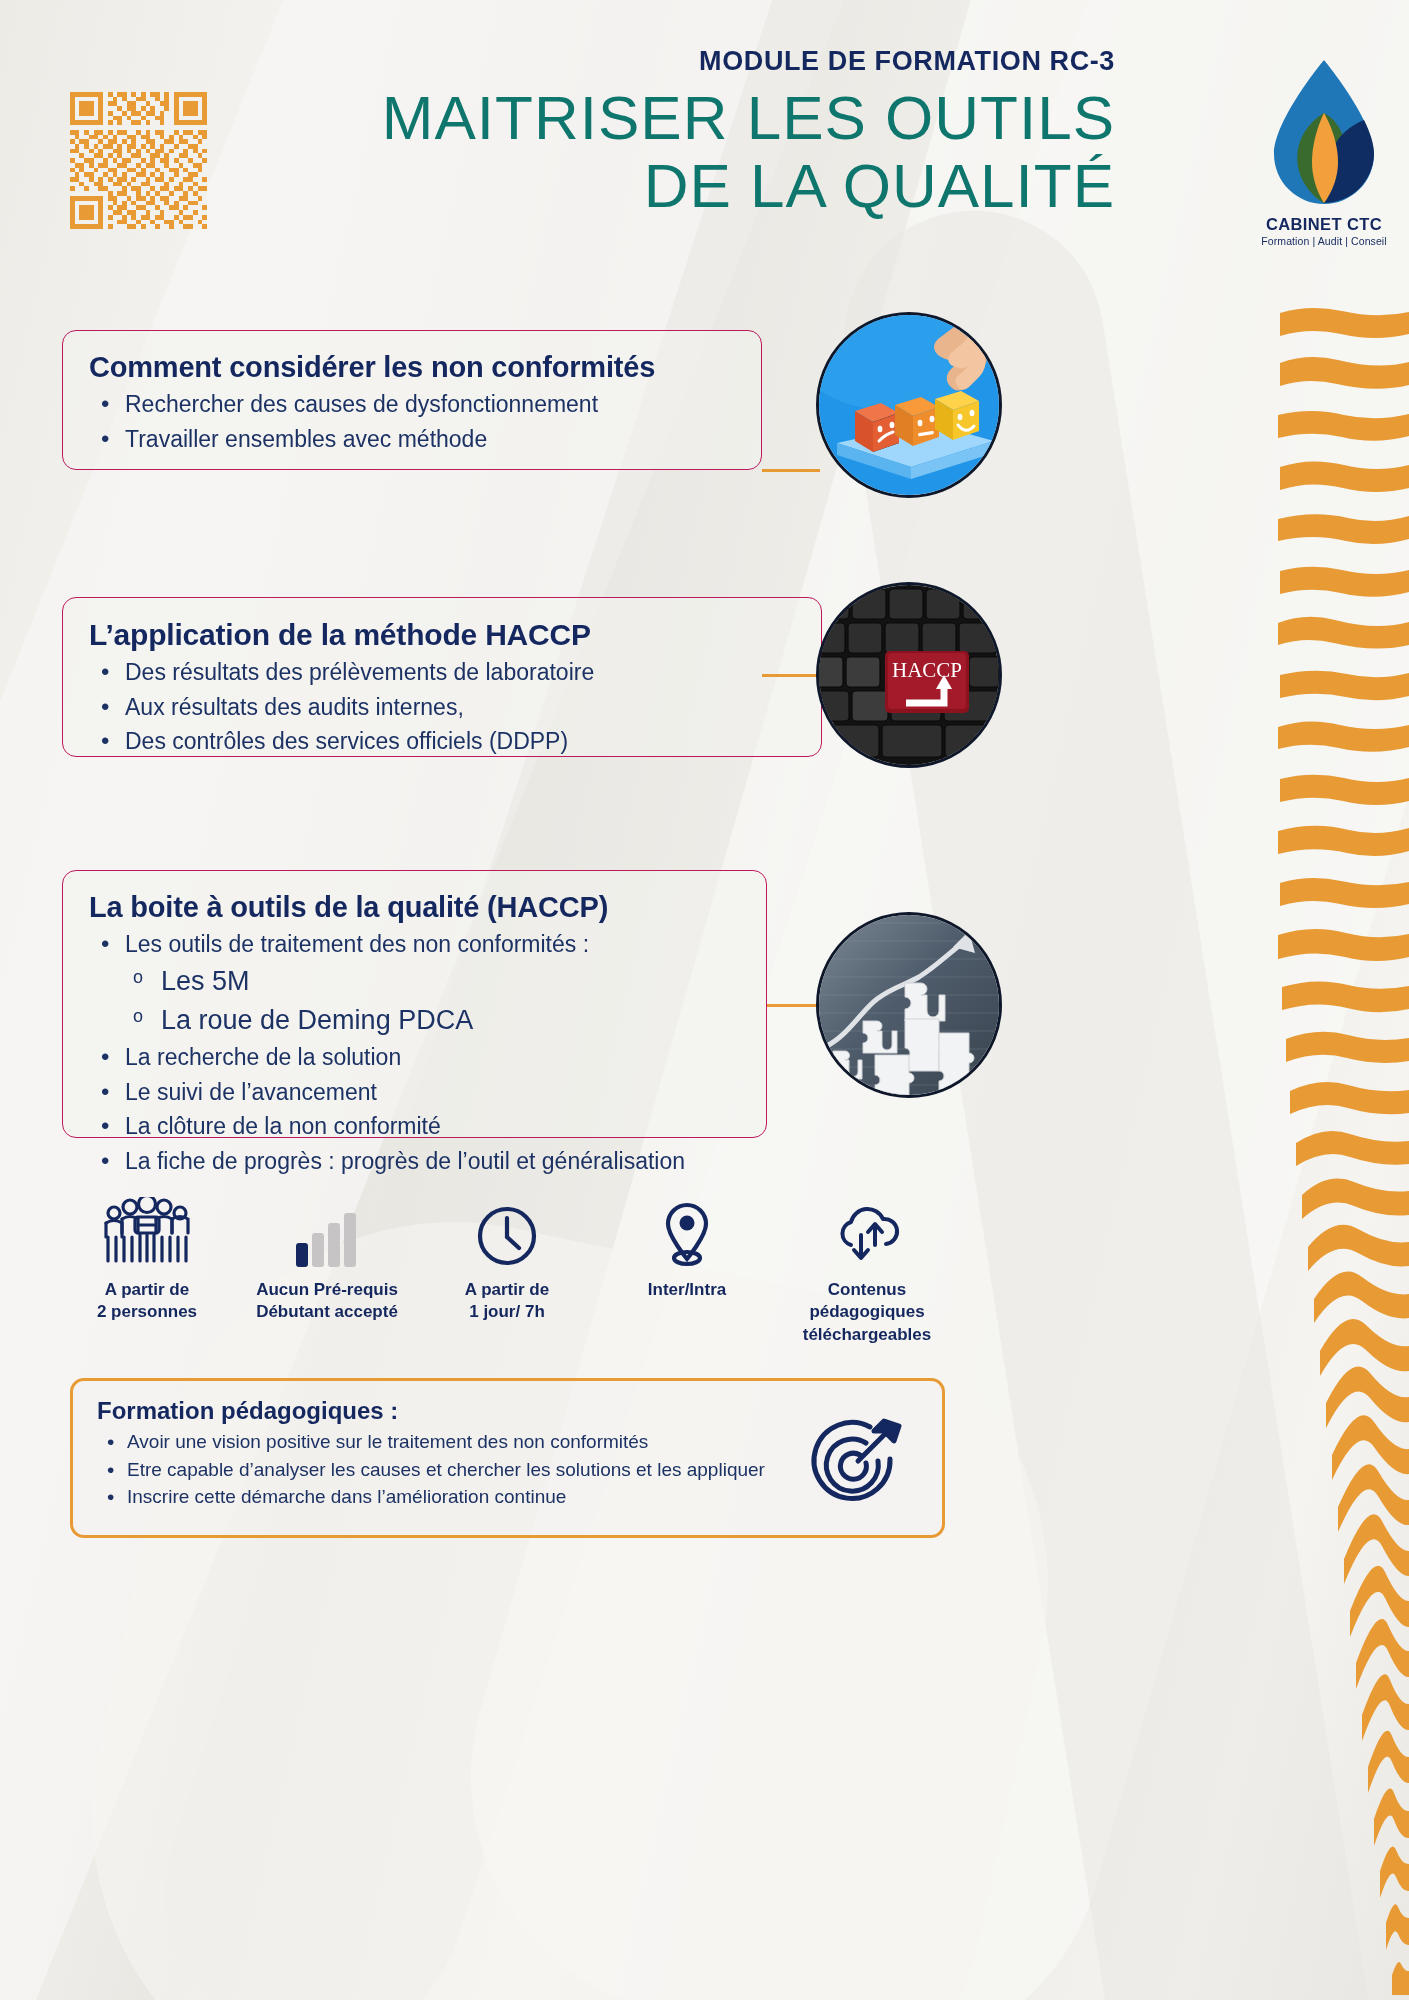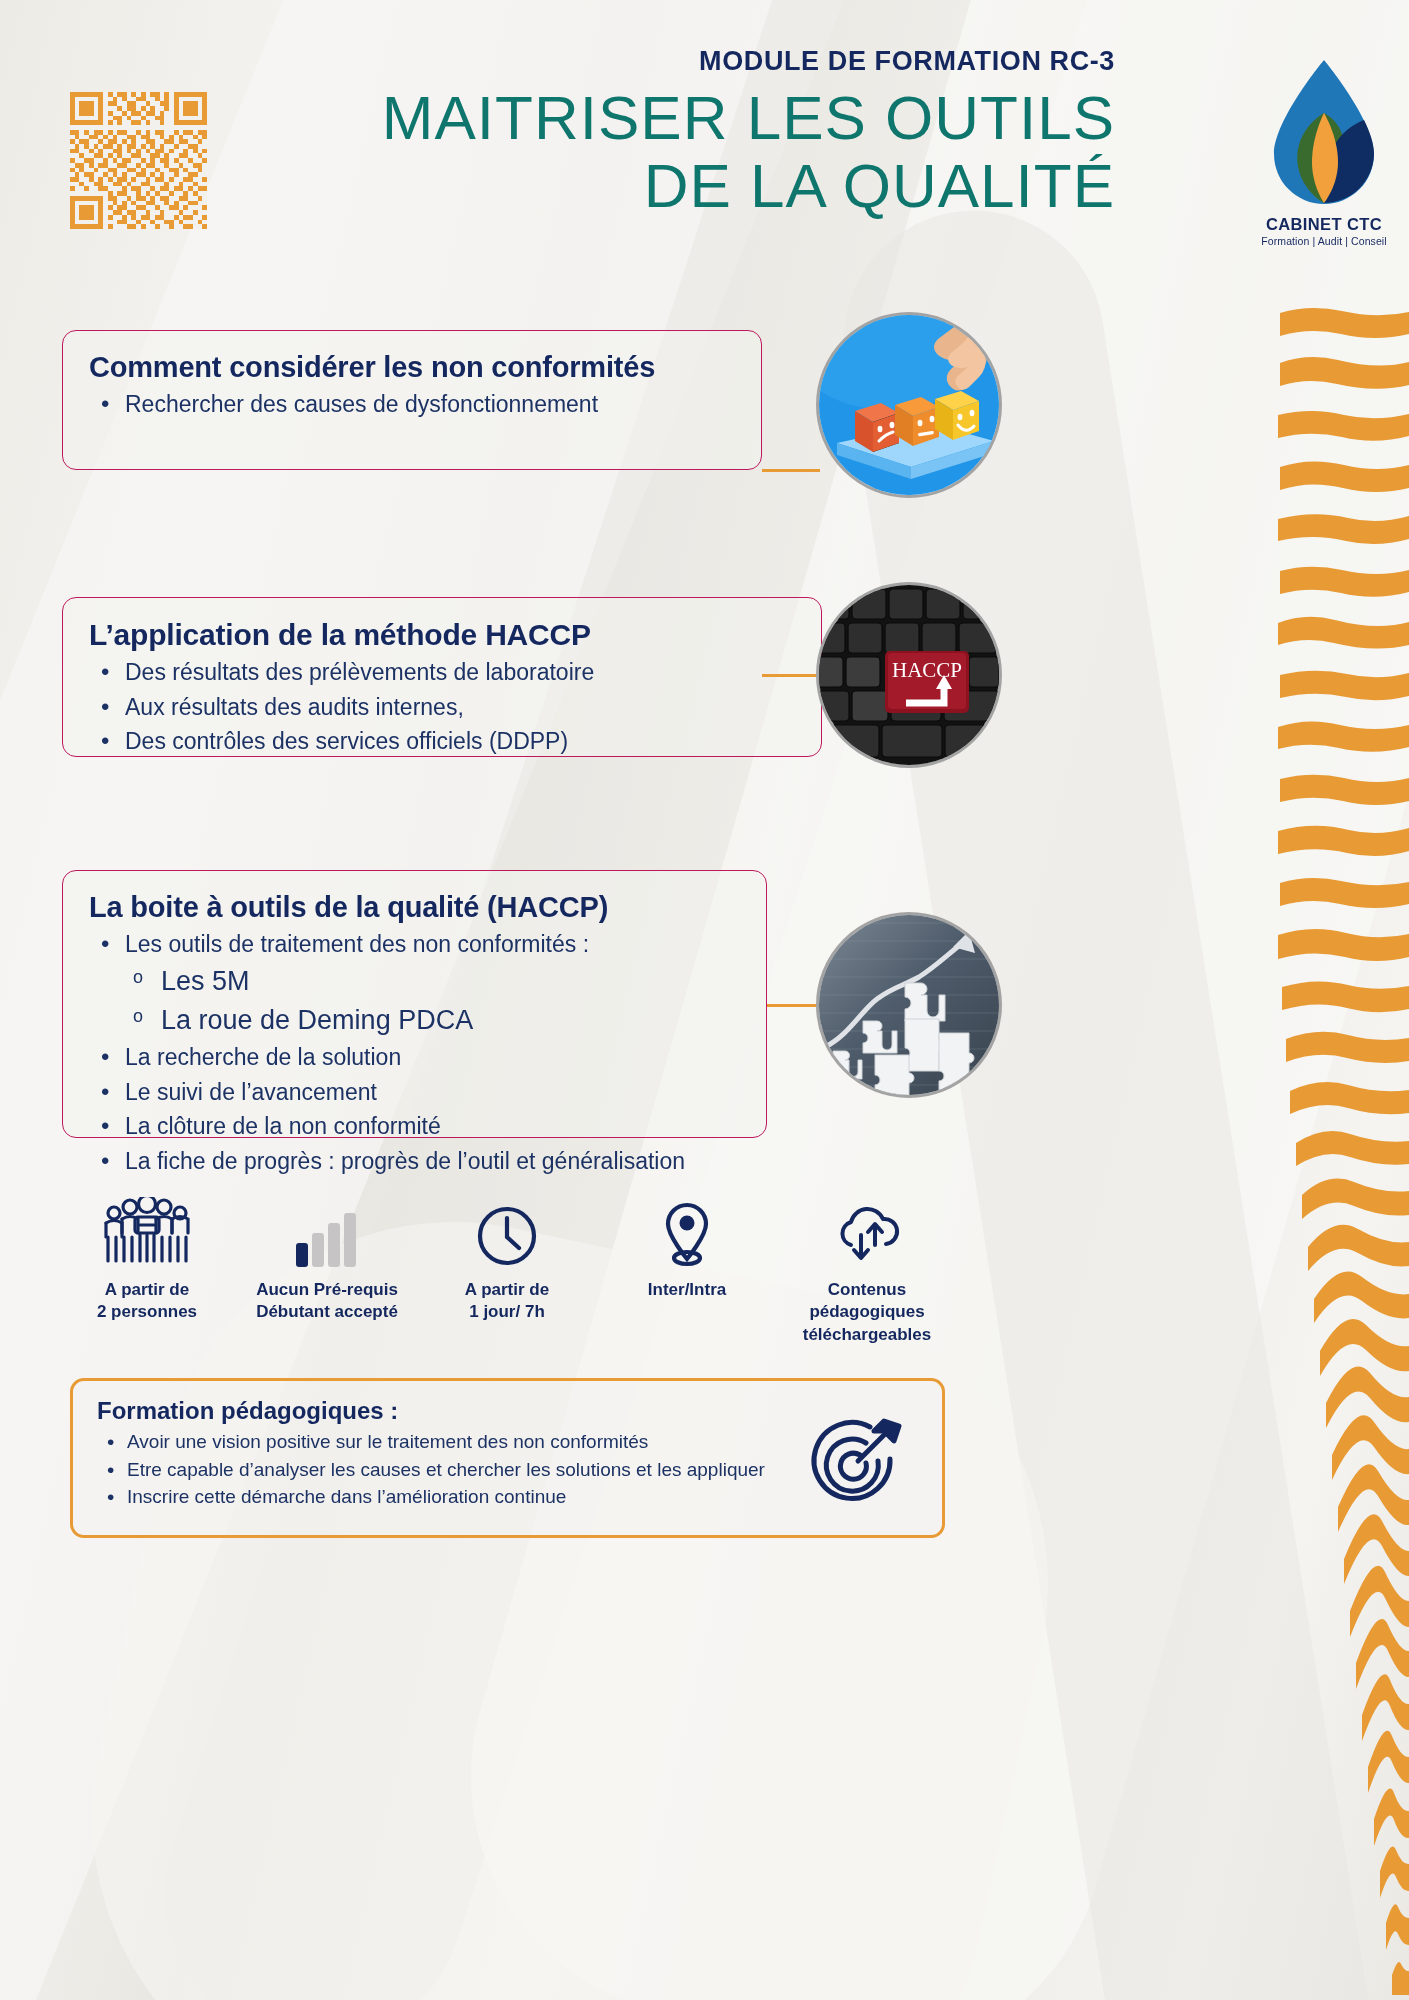--- a/index.html
+++ b/index.html
@@ -176,21 +176,21 @@
     position: absolute;
     right: 30px; top: 22px;
     width: 108px; height: 108px;
   }
 
   
   .photo {
     position: absolute;
     width: 186px; height: 186px;
     border-radius: 50%;
-    border: 3px solid #a3a3a3;
+    border: 3px solid #0f172a;
     overflow: hidden;
   }
   #photo1 { left: 816px; top: 312px; }
   #photo2 { left: 816px; top: 582px; }
   #photo3 { left: 816px; top: 912px; }
 
   .connector {
     position: absolute;
     height: 3px;
     background: #e89a34;
@@ -547,20 +547,21 @@
     <path d="M58 55 C58 55 46 78 46 104 C46 128 58 145 58 145 C58 145 72 128 72 104 C72 78 58 55 58 55 Z" fill="#f2a03c"></path>
   </svg>
   <div class="logo-name">CABINET CTC</div>
   <div class="logo-sub">Formation | Audit | Conseil</div>
 </div>
 
 <div class="card" id="card1">
   <h2>Comment considérer les non conformités</h2>
   <ul>
     <li>Rechercher des causes de dysfonctionnement</li>
+    <li>Travailler ensembles avec méthode</li>
   </ul>
 </div>
 <div class="connector" style="left:762px; top:469px; width:58px;"></div>
 <div class="photo" id="photo1">
   <svg width="180" height="180" viewBox="0 0 180 180" xmlns="http://www.w3.org/2000/svg">
     <rect width="180" height="180" fill="#2196e8"></rect>
     <ellipse cx="70" cy="40" rx="90" ry="55" fill="#35a6f0" opacity=".5"></ellipse>
 
     <path d="M18 128 L110 108 L175 126 L92 152 Z" fill="#9fd6fb"></path>
     <path d="M18 128 L18 140 L92 164 L92 152 Z" fill="#5ab4ef"></path>

